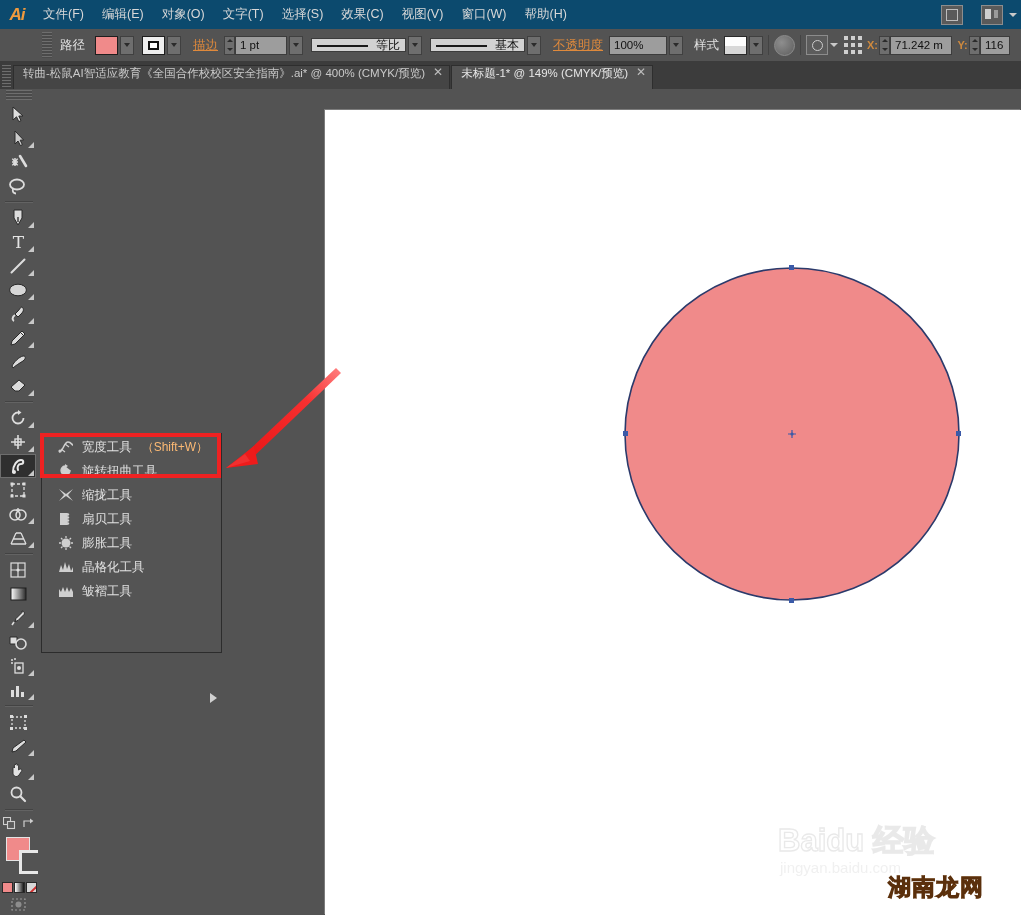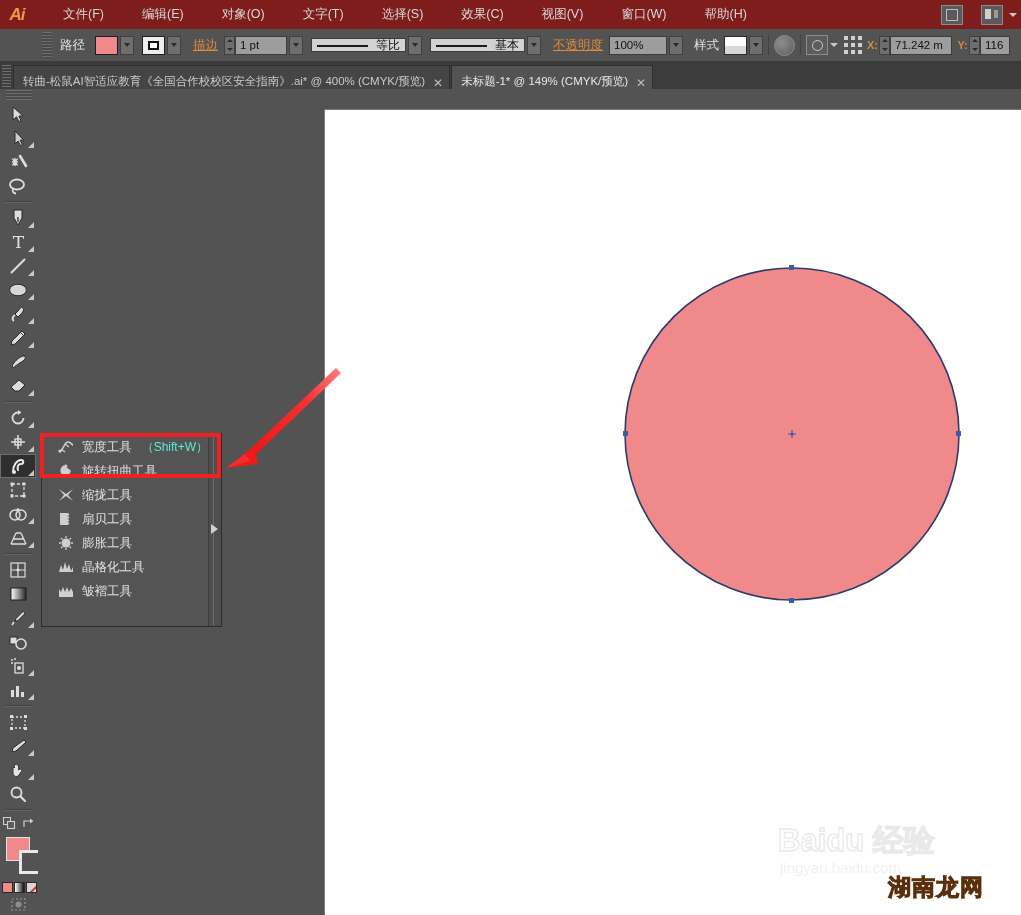--- a/index.html
+++ b/index.html
@@ -7,22 +7,22 @@
     width:1021px;height:915px;position:relative;overflow:hidden;
     background:#535353;
     font-family:"Liberation Sans","DejaVu Sans",sans-serif;
     font-size:12px;color:#d4d4d4;
     -webkit-font-smoothing:none;
   }
 
   
   #menubar{
     position:absolute;left:0;top:0;width:1021px;height:29px;
-    background:#7f1d1d;border-bottom:1px solid #3a3a3a;
-    display:flex;align-items:center;gap:20px;
+    background:#0c4a6e;border-bottom:1px solid #3a3a3a;
+    display:flex;align-items:center;
   }
   #ai-logo{
     width:34px;height:29px;display:flex;align-items:center;justify-content:center;
     font-weight:bold;font-size:17px;font-style:italic;color:#f09a3e;
     letter-spacing:-1px;
   }
   .menu-item{
     padding:0 9px;height:29px;line-height:29px;font-size:12.5px;color:#d8d8d8;
     white-space:nowrap;cursor:default;
   }
@@ -131,21 +131,21 @@
   
   #tabbar{
     position:absolute;left:0;top:61px;width:1021px;height:28px;
     background:#3c3c3c;border-bottom:1px solid #2b2b2b;display:flex;align-items:flex-end;
   }
   #tab-grip{
     width:9px;height:22px;margin:0 2px 2px 2px;
     background:repeating-linear-gradient(to bottom,#6e6e6e 0 1px,#3f3f3f 1px 3px);
   }
   .doc-tab{
-    height:23px;display:flex;align-items:flex-end;padding:0 6px 0 9px;
+    height:23px;display:flex;align-items:flex-start;padding:0 6px 0 9px;
     font-size:11.5px;color:#c9c9c9;white-space:nowrap;
     background:#454545;border:1px solid #2e2e2e;border-bottom:none;
     margin-right:1px;cursor:default;margin-top:40px;
   }
   .doc-tab.active{background:#535353;color:#e6e6e6;}
   .tab-close{
     margin-left:8px;font-size:12px;color:#bdbdbd;cursor:pointer;line-height:1;
   }
 
   
@@ -201,39 +201,40 @@
     overflow:hidden;
   }
   #artboard{
     position:absolute;left:287px;top:21px;width:696px;height:805px;background:#ffffff;
     box-shadow:-1px -1px 0 0 #7c7c7c;
   }
   #ellipse-wrap{position:absolute;left:0;top:0;width:983px;height:826px;pointer-events:none;}
 
   
   #flyout{
-    position:absolute;left:41px;top:433px;width:181px;height:194px;
+    position:absolute;left:41px;top:433px;width:181px;height:220px;
     background:#545454;border:1px solid #2c2c2c;box-sizing:border-box;
     display:flex;
+    flex-direction:column;
   }
   #flyout-list{width:166px;padding-top:1px;}
   .fly-item{
     position:relative;height:24px;display:flex;align-items:center;
     padding-left:4px;cursor:default;white-space:nowrap;
   }
   .fly-item .fi-bullet{
     width:8px;height:8px;margin-right:1px;display:flex;align-items:center;justify-content:center;
   }
   .fly-item .fi-bullet.on:after{content:"";width:5px;height:5px;background:#d8d8d8;}
   .fly-icon{
     width:22px;height:20px;display:flex;align-items:center;justify-content:center;
     margin-right:5px;flex:0 0 22px;
   }
   .fly-label{font-size:12.5px;color:#e0e0e0;}
-  .fly-shortcut{font-size:12px;color:#5eead4;margin-left:10px;}
+  .fly-shortcut{font-size:12px;color:#fdba74;margin-left:10px;}
   #flyout-tear{
     width:13px;border-left:1px solid #3e3e3e;background:#4e4e4e;
     position:relative;margin-left:auto;
   }
   #flyout-tear:before{
     content:"";position:absolute;left:4px;top:0;bottom:0;width:1px;background:#6b6b6b;
   }
   #flyout-tear .tearhandle{
     position:absolute;left:2px;top:90px;width:0;height:0;
     border-top:5px solid transparent;border-bottom:5px solid transparent;

